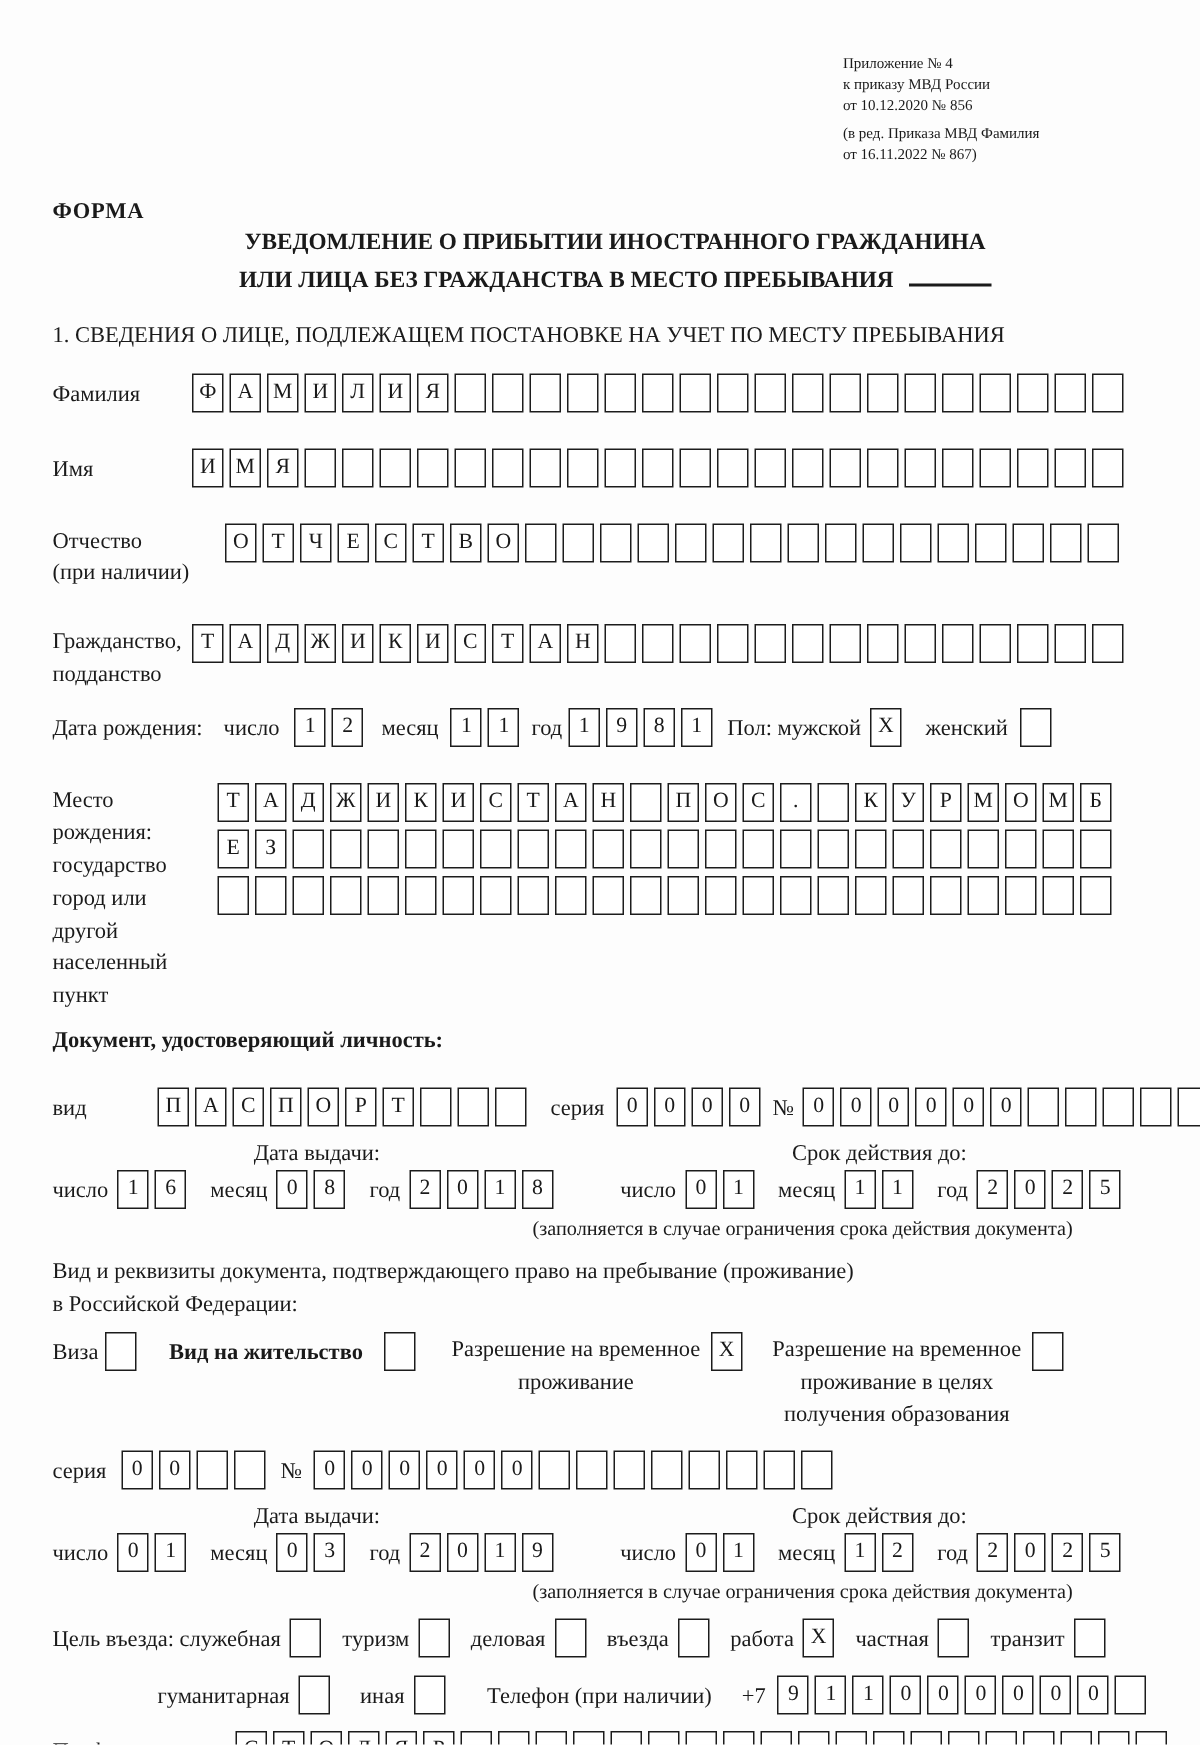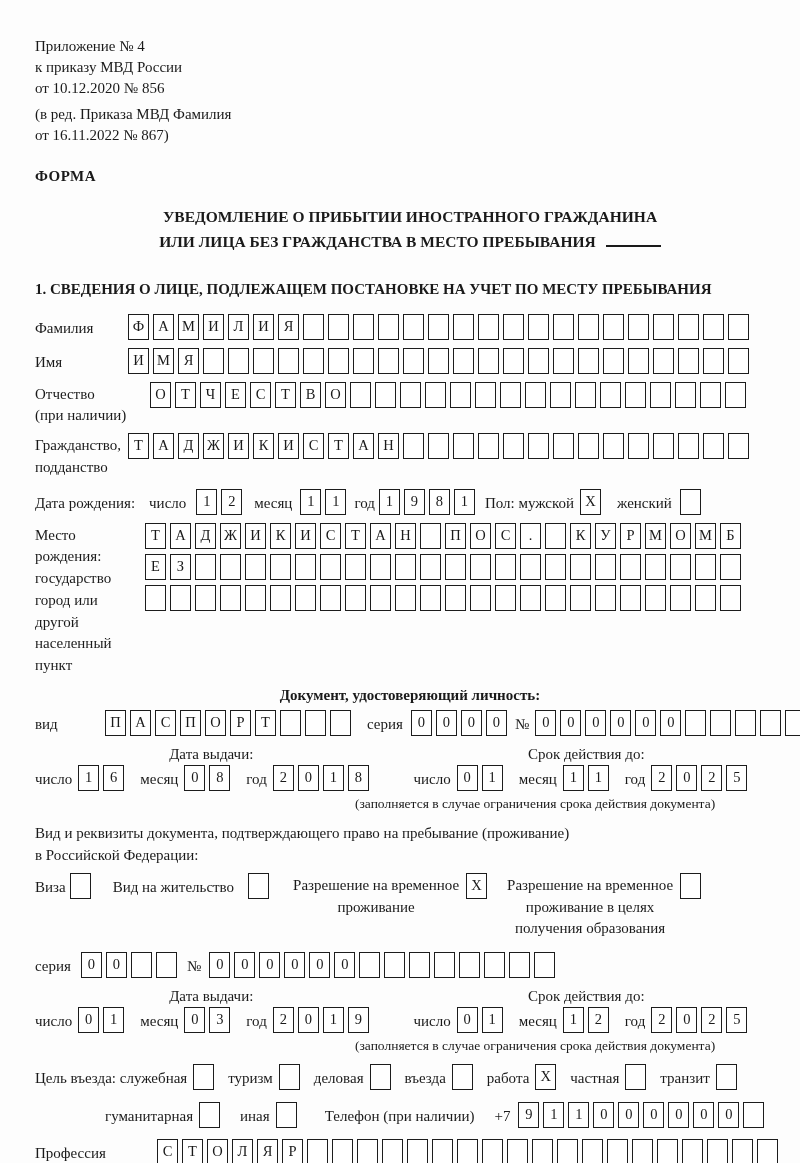--- a/index.html
+++ b/index.html
@@ -1,34 +1,34 @@
 <!DOCTYPE html>
 <html><head>
 <meta charset="utf-8">
 <style>
   html,body{margin:0;padding:0;}
   body{width:800px;height:1163px;background:#fdfdfd;color:#1a1a1a;
        font-family:"Liberation Serif","DejaVu Serif",serif;font-size:15px;}
   .page{padding:36px 15px 0 35px;box-sizing:border-box;width:800px;height:1163px;overflow:hidden;}
-  .appendix{font-size:15px;line-height:1.4;}
+  .appendix{margin-left:527px;font-size:10px;line-height:1.4;}
   .gap6{height:5px;}
   .forma{font-weight:bold;font-size:15px;margin-top:22px;padding-right:18px;letter-spacing:.5px;}
-  .title{text-align:center;font-weight:bold;font-size:15.5px;margin-top:20px;line-height:1.6;}
+  .title{text-align:center;font-weight:bold;font-size:15.5px;line-height:1.6;}
   .blank-line{display:inline-block;width:55px;border-bottom:2px solid #1a1a1a;margin-left:10px;}
-  .sec{font-weight:bold;font-size:15px;margin-top:26px;}
-  .row{display:flex;align-items:flex-start;margin-top:6px;}
+  .sec{font-weight:normal;font-size:15px;margin-top:16px;}
+  .row{display:flex;align-items:flex-start;margin-top:22px;}
   .lbl{flex:none;line-height:28px;}
   .lbl-ml{flex:none;line-height:1.45;padding-top:2px;}
   .w93{width:93px;} .w115{width:115px;} .w110{width:110px;} .w70{width:70px;}
   .cells{display:inline-flex;flex:none;}
   .cell{box-sizing:border-box;flex:none;width:21px;height:26px;border:1.6px solid #1c1c1c;
         margin-right:4px;text-align:center;line-height:23px;font-size:14.5px;background:#fff;}
   .cellrows{display:flex;flex-direction:column;gap:5px;}
   .mid{line-height:28px;text-align:right;}
-  .dochdr{text-align:center;font-weight:bold;margin-top:10px;font-size:15px;}
+  .dochdr{font-weight:bold;margin-top:10px;font-size:15px;}
   .dates-hdr{display:flex;margin-top:8px;}
   .dh-left{width:47%;text-align:center;}
   .dh-right{width:53%;text-align:center;}
   .dates-row{display:flex;margin-top:2px;}
   .dg{display:inline-flex;align-items:flex-start;}
   .dg .mid{padding:0 6px 0 0;}
   .dg .mid2{padding:0 6px 0 12px;}
   .dleft{width:47%;}
   .note-right{font-size:13.5px;margin-left:auto;width:430px;text-align:left;margin-top:3px;}
   .plain{margin-top:10px;line-height:1.5;}
@@ -401,21 +401,21 @@
     <div>в Российской Федерации:</div>
   </div>
 
   <div class="res-row">
     <span class="ck">
       <span class="mid">Виза</span>
       <span class="cells" style="margin-left:4px;">
           <span class="cell"></span>
         </span>
     </span>
-    <span class="ck" style="margin-left:18px;">
+    <span class="ck" style="margin-left:18px;font-weight:bold;">
       <span class="mid">Вид на жительство</span>
       <span class="cells" style="margin-left:14px;">
           <span class="cell"></span>
         </span>
     </span>
     <span class="ck" style="margin-left:20px;">
       <span class="ck-lines">
         <span>Разрешение на временное</span><br>
         <span>проживание</span>
       </span>

